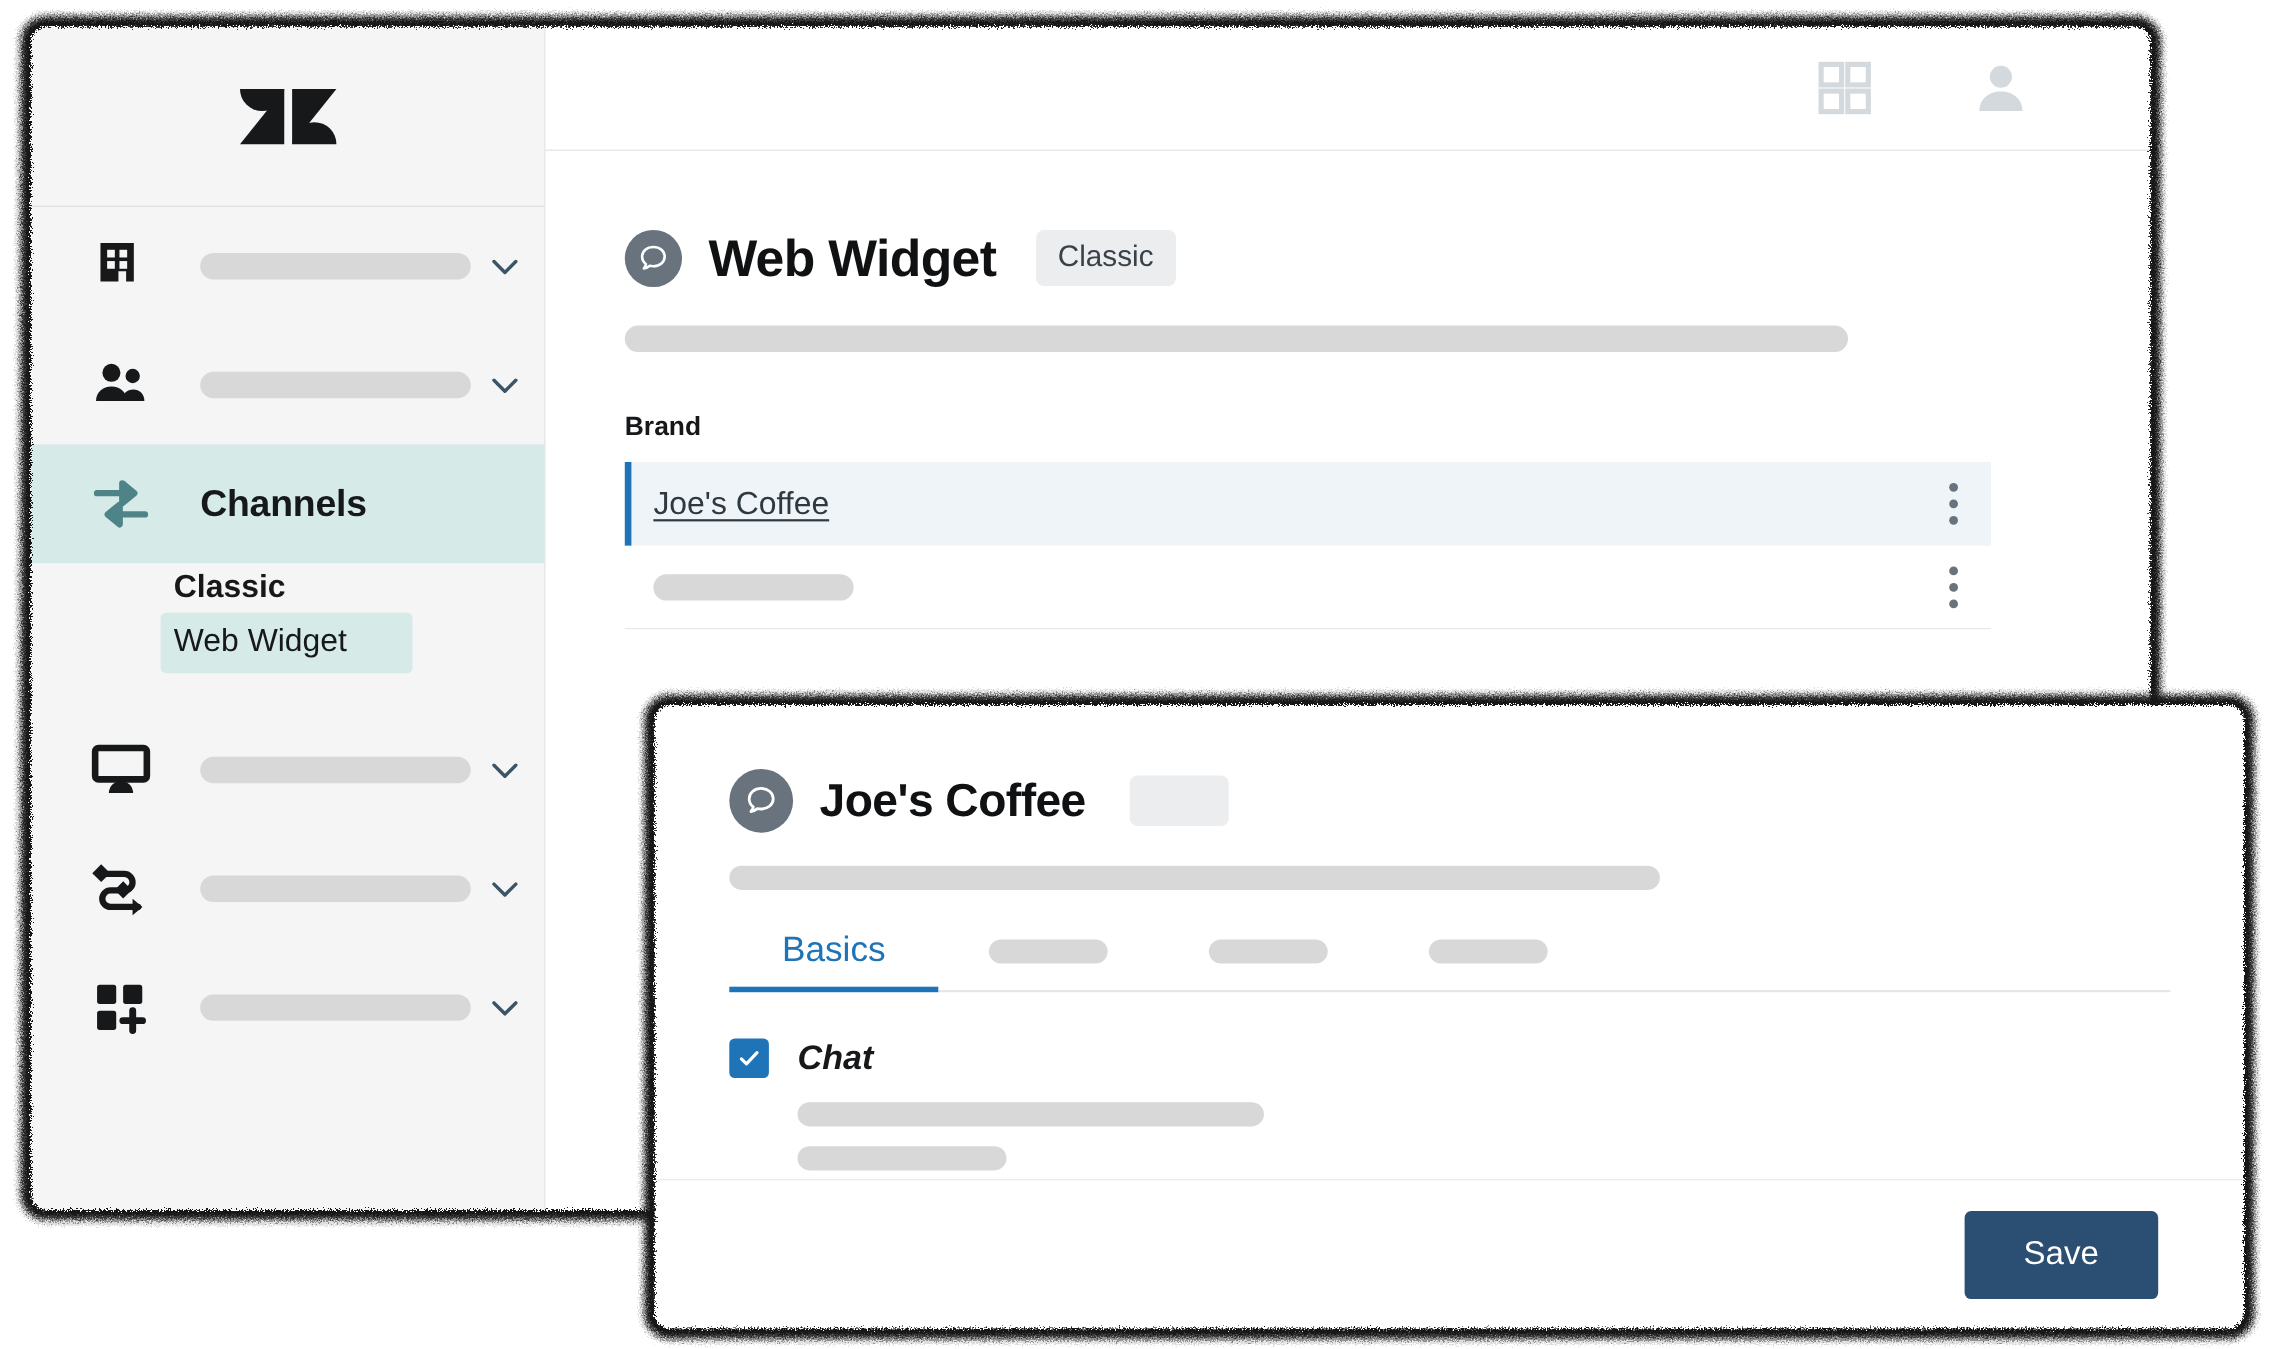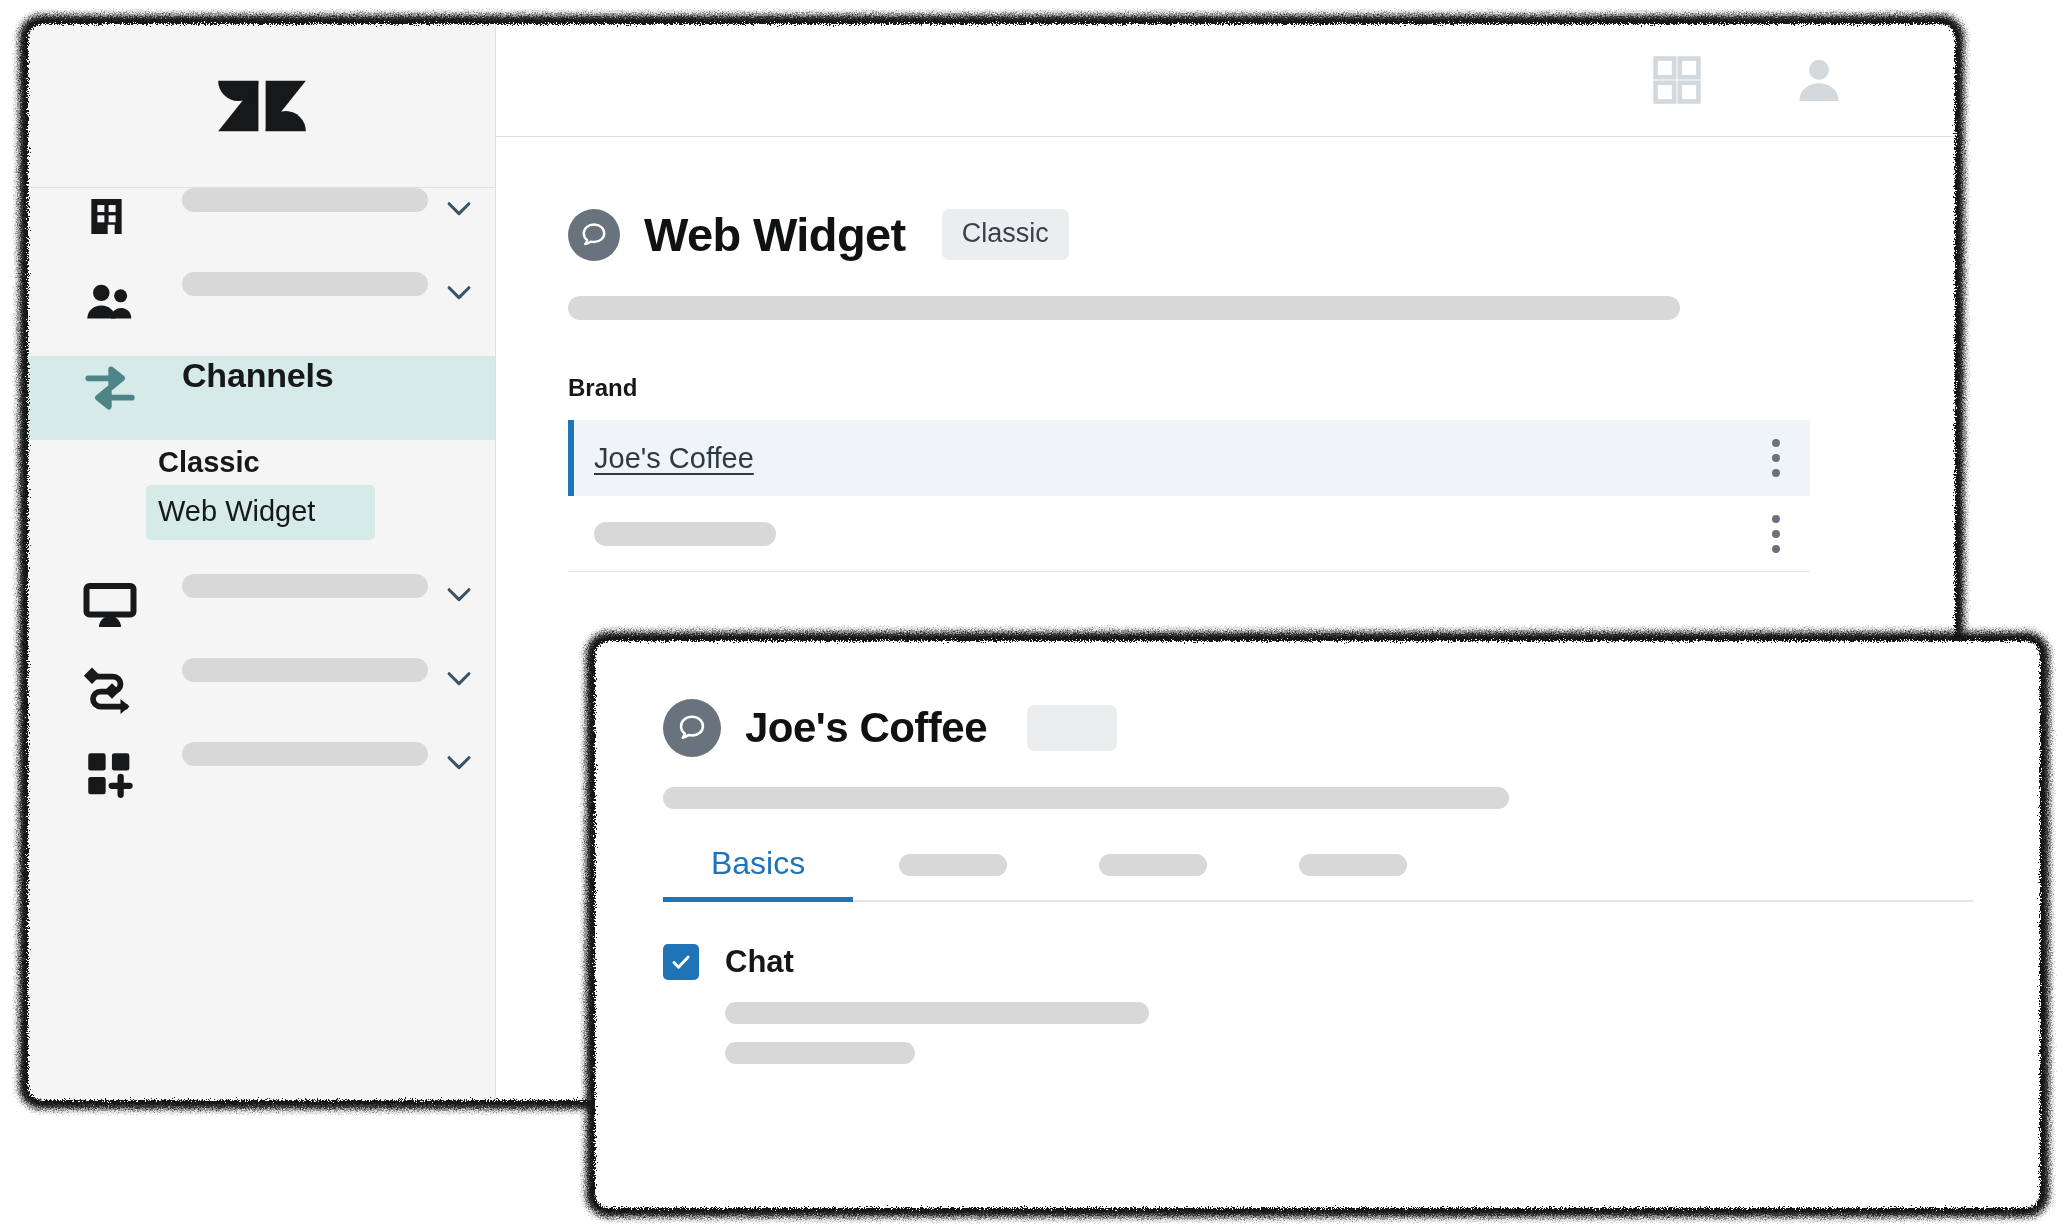--- a/index.html
+++ b/index.html
@@ -55,23 +55,23 @@
     height: 163px;
     min-height: 163px;
     display: flex;
     align-items: center;
     justify-content: center;
     border-bottom: 1px solid #dcdee0;
   }
   .zd-logo { width: 92px; height: 92px; display: block; }
 
   .nav-row {
-    height: 84px;
-    display: flex;
-    align-items: flex-start;
+    height: 108px;
+    display: flex;
+    align-items: center;
     padding: 0 16px 0 50px;
     box-sizing: border-box;
   }
   .nav-icon {
     width: 64px;
     min-width: 64px;
     height: 64px;
     display: flex;
     align-items: center;
     justify-content: center;
@@ -301,20 +301,21 @@
     width: 36px; height: 36px;
     border-radius: 5px;
     background: #1f73b7;
     display: flex; align-items: center; justify-content: center;
     flex: 0 0 auto;
   }
   .check-label {
     font-size: 31px;
     font-weight: 700;
     color: #16181a;
+    font-style: italic;
   }
   .field-ph {
     height: 22px;
     border-radius: 11px;
     background: #d8d8d8;
     margin-left: 62px;
   }
   .field-ph.w1 { width: 424px; margin-top: 22px; }
   .field-ph.w2 { width: 190px; margin-top: 18px; }
 
@@ -566,14 +567,17 @@
           <path d="M5 12.6l4.6 4.6L19.2 7" stroke="#ffffff" stroke-width="2.9" fill="none" stroke-linecap="round" stroke-linejoin="round"></path>
         </svg>
       </span>
       <span class="check-label">Chat</span>
     </div>
     <div class="field-ph w1"></div>
     <div class="field-ph w2"></div>
 
   </div>
 
+  <div id="modal-footer">
+    <button class="save-btn">Save</button>
+  </div>
 </div>
 <div class="sketch-frame" style="left:595px; top:641px; width:1445px; height:567px;"></div>
 
 </body></html>

